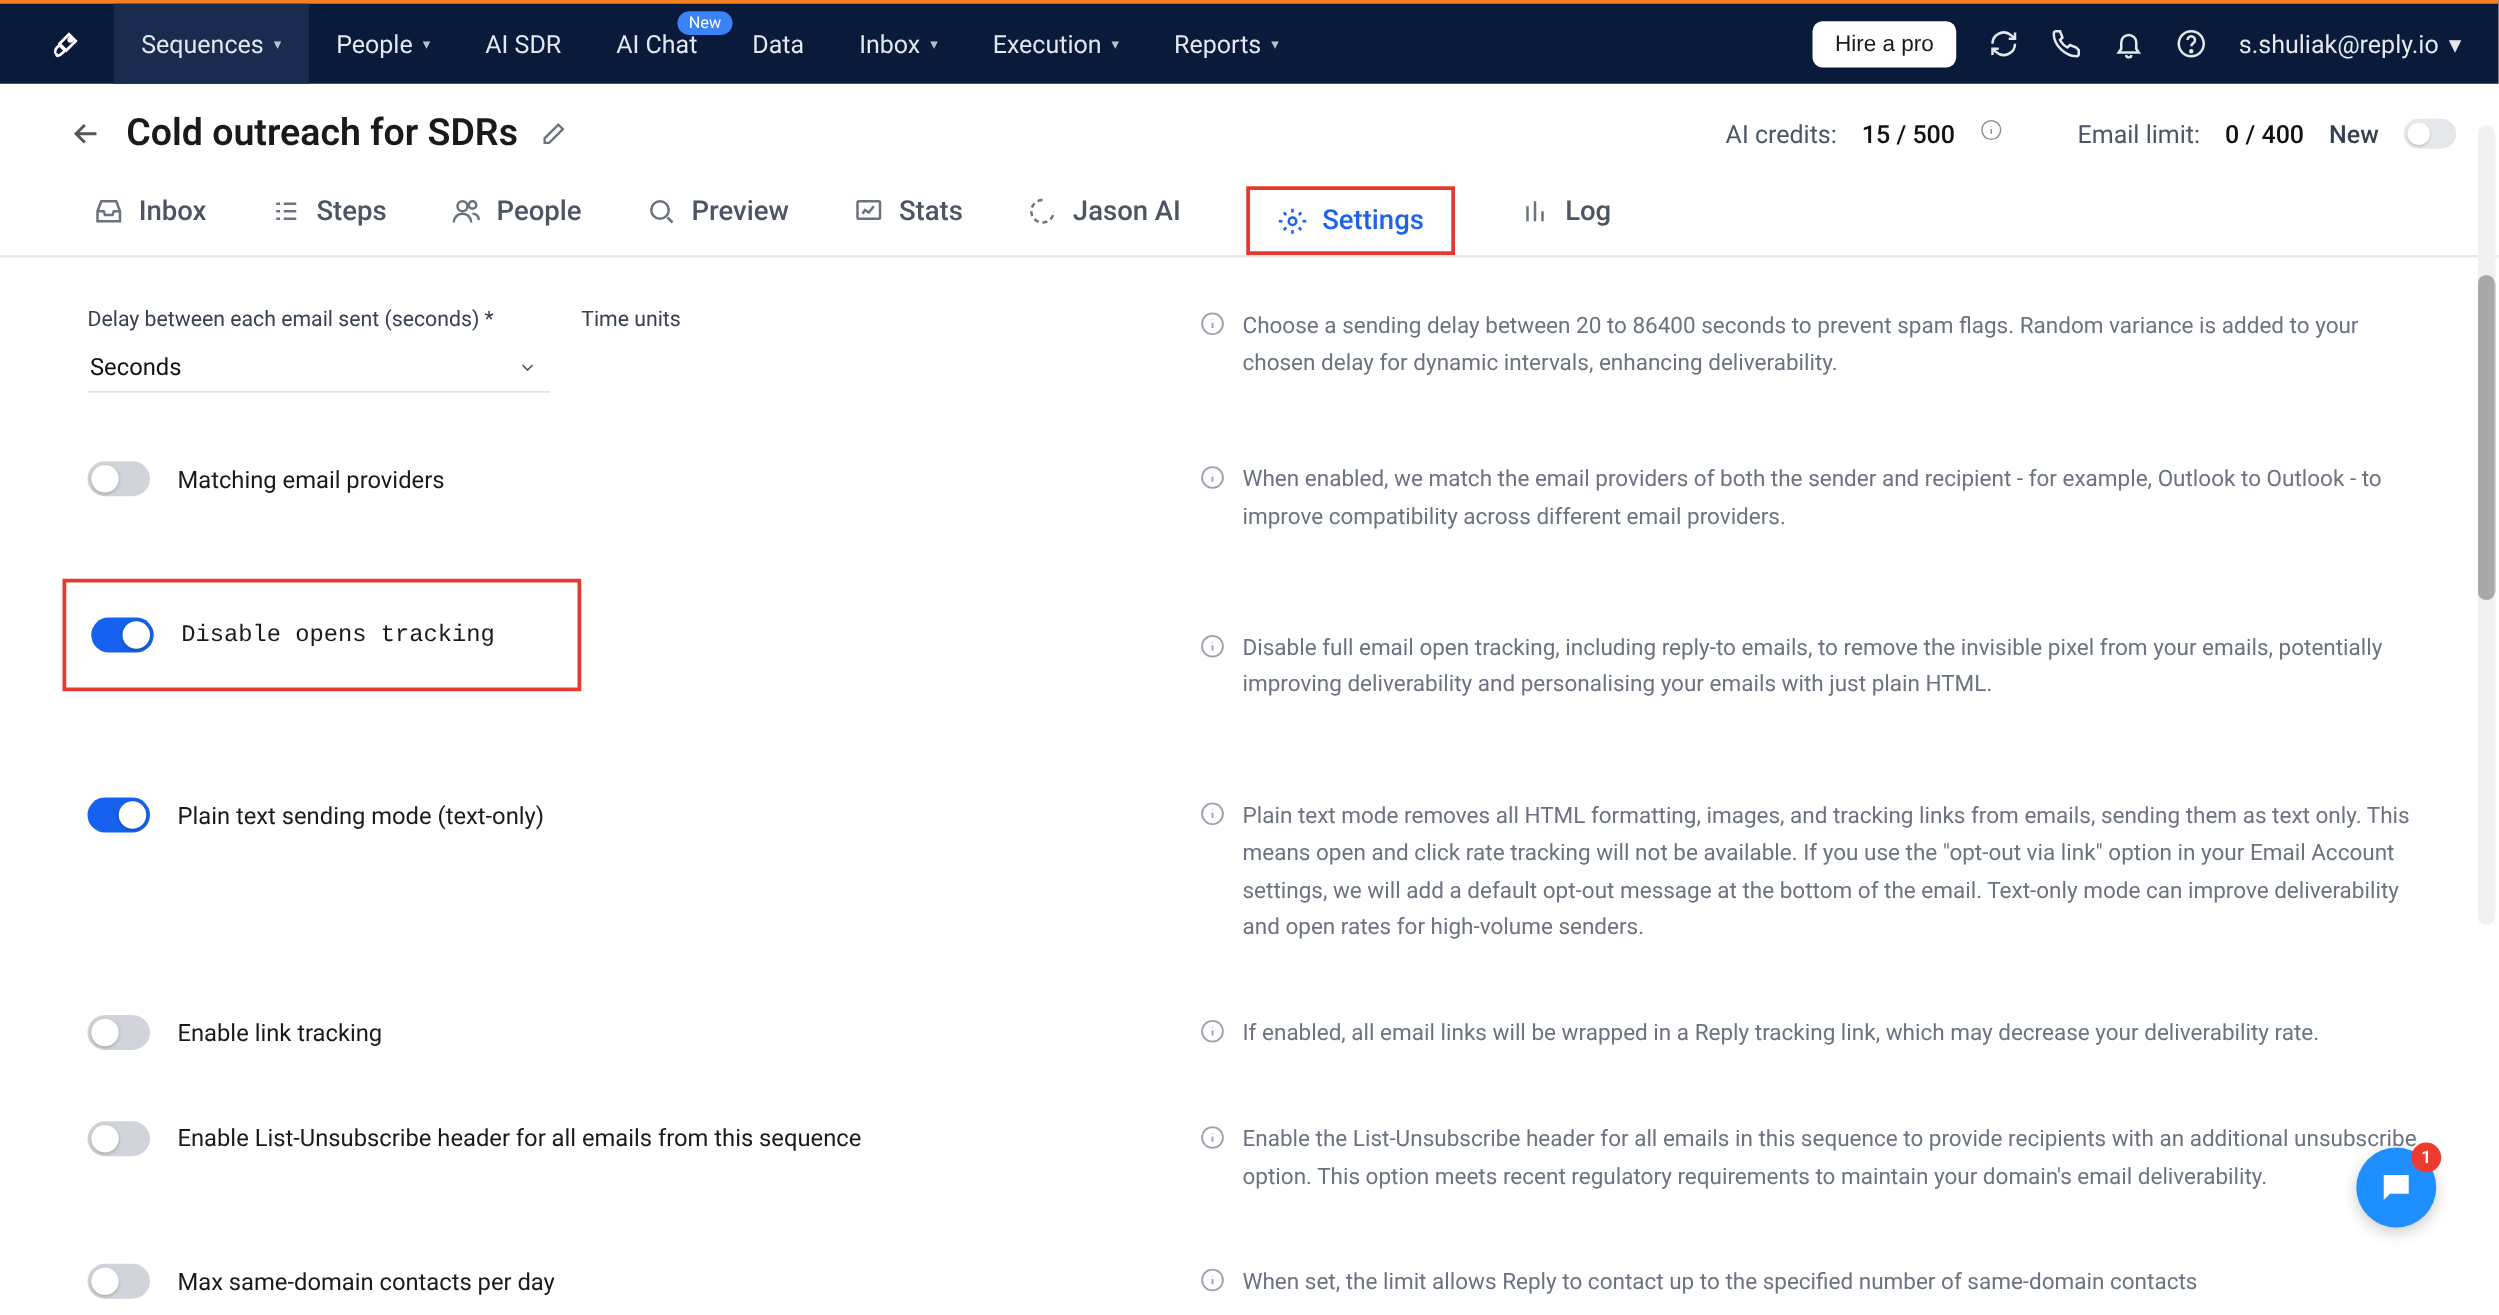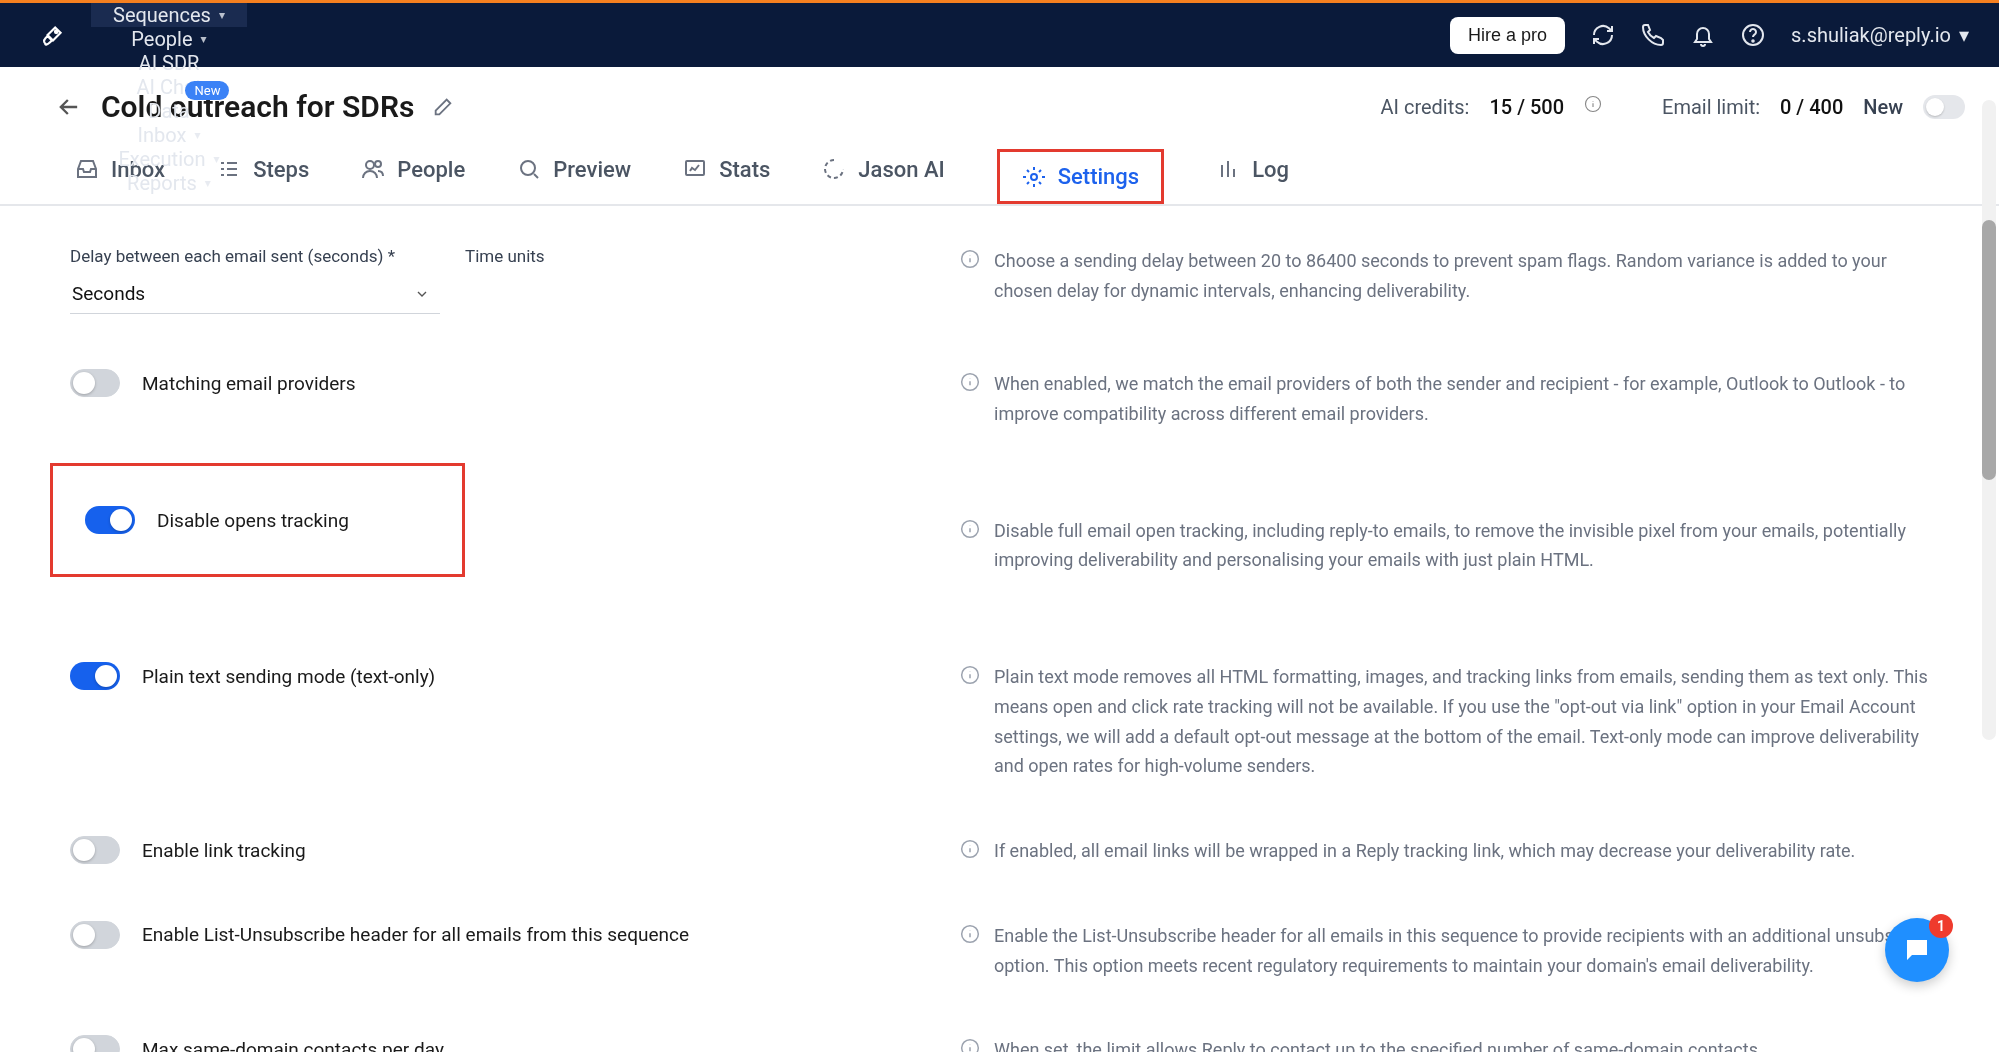--- a/index.html
+++ b/index.html
@@ -17,21 +17,21 @@
     display: flex;
     align-items: center;
     padding: 0 30px 0 40px;
     color: #fff;
   }
   .top-nav .rocket {
     margin-right: 25px;
     display: flex;
     align-items: center;
   }
-  .nav-items { display: flex; align-items: center; height: 100%; flex-direction: column; }
+  .nav-items { display: flex; align-items: center; height: 100%; }
   .nav-item {
     display: flex;
     align-items: center;
     height: 100%;
     padding: 0 22px;
     color: #e3e7ee;
     font-size: 20px;
     cursor: pointer;
     position: relative;
     gap: 8px;
@@ -179,21 +179,21 @@
     content:""; position:absolute; width:22px; height:22px; background:#fff;
     border-radius:50%; top:3px; right:3px; box-shadow:0 1px 3px rgba(0,0,0,.25);
   }
   .toggle-label { font-size: 19px; color: #1a1a1a; }
   .highlight-box {
     border: 3px solid #e33a2f;
     padding: 28px 20px;
     margin: -10px 0 40px -20px;
     width: 415px;
   }
-  .highlight-box .toggle-row { margin:12px; }
+  .highlight-box .toggle-row { margin:0;font-family:Liberation Mono, monospace; }
   .info-icon { width:20px; height:20px; stroke:#9ca3af; stroke-width:1.8; fill:none; flex-shrink:0; margin-top:3px; }
   .chat-fab {
     position: fixed; right: 50px; bottom: 70px;
     width: 64px; height: 64px; border-radius: 50%;
     background: #1f8fff; display:flex; align-items:center; justify-content:center;
     cursor:pointer; box-shadow: 0 4px 12px rgba(0,0,0,.2);
   }
   .chat-fab svg { width:30px; height:30px; fill:#fff; }
   .chat-badge {
     position:absolute; top:-4px; right:-4px; background:#ef3b2d; color:#fff;

